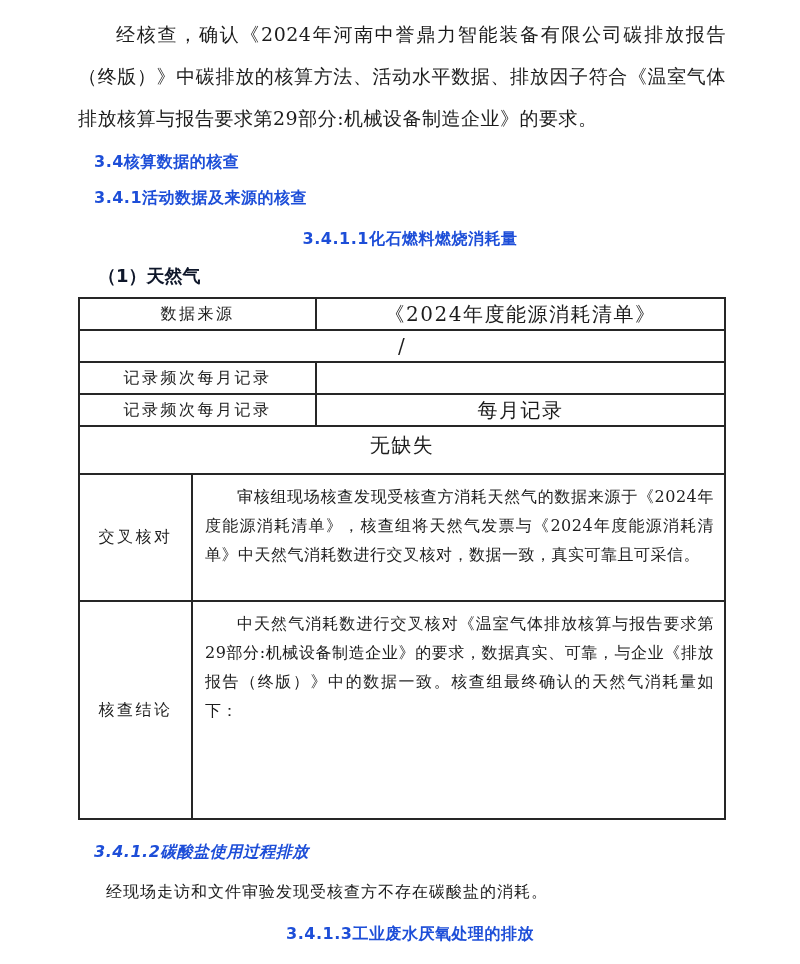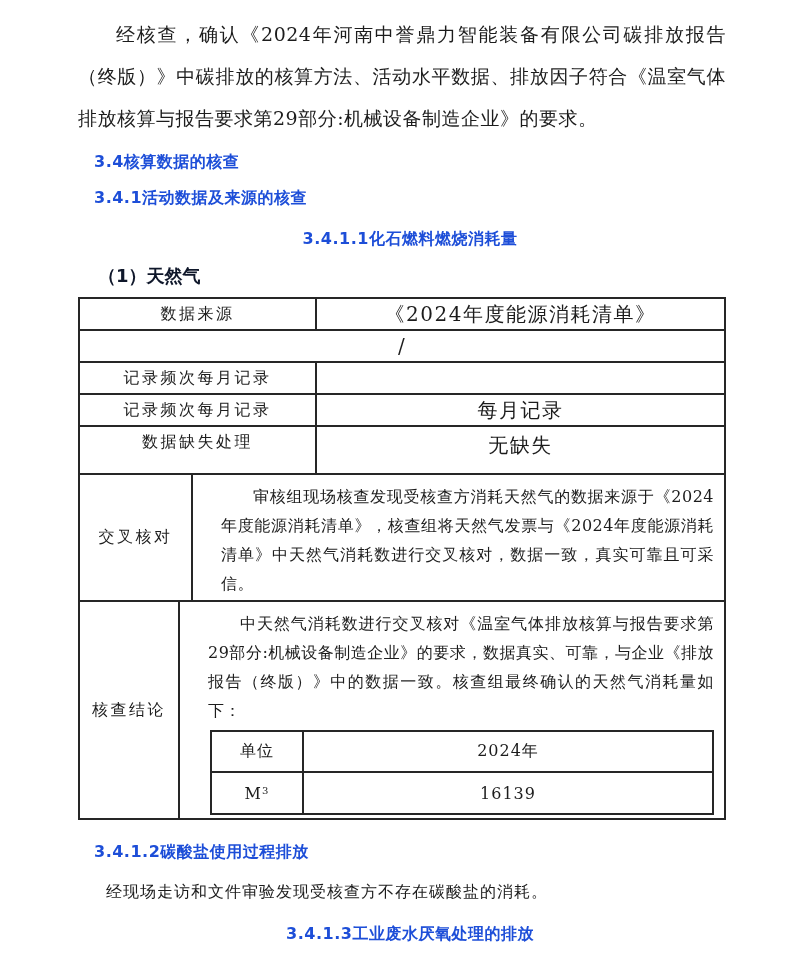--- a/index.html
+++ b/index.html
@@ -14,21 +14,21 @@
     margin:0; font-size:19px; line-height:42px;
     text-align:justify; text-indent:2em; letter-spacing:0.5px;
   }
 
   .hd {
     font-family:"DejaVu Sans","Liberation Sans",sans-serif;
     font-size:16px; font-weight:bold; color:#1d4ed8;
     margin:9px 0 0 16px; line-height:27px; letter-spacing:0.5px;
   }
   .mt14 { margin-top:14px;text-align:center; }
-  .mt16 { margin-top:18px; }
+  .mt16 { margin-top:18px;font-style:italic; }
   .sub {
     font-family:"DejaVu Sans","Liberation Sans",sans-serif;
     font-size:18px; font-weight:bold; color:#0f172a;
     margin:11px 0 0 20px; line-height:26px;
   }
 
   .vtable { margin-top:8px; border:2px solid #262626; }
   .vrow { display:flex; border-bottom:2px solid #262626; }
   .vrow:last-child { border-bottom:none; }
   .lcell {
@@ -41,21 +41,21 @@
   .simple .vcell {
     flex:1; display:flex; align-items:center; justify-content:center;
     font-size:20px; letter-spacing:1.5px;
   }
   .row5 { height:46px; }
   .row5 .lcell, .row5 .vcell { align-items:flex-start; padding-top:5px; }
 
   .big .lcell { width:111px; }
   .cross { height:125px; }
   .concl { height:216px; }
-  .pcell { flex:1; padding:7px 10px 0 12px;margin-left:16px; }
+  .pcell { flex:1; padding:7px 10px 0 12px; }
   .pcell p {
     margin:0; font-size:16px; line-height:29px;
     text-align:justify; text-indent:2em; letter-spacing:0.5px;
   }
 
   .itable { width:500px; margin:5px 0 0 2px; border:2px solid #262626; }
   .irow { display:flex; height:39px; border-bottom:2px solid #262626; }
   .irow.last { border-bottom:none; height:40px; }
   .ilabel {
     width:90px; border-right:2px solid #262626;
@@ -96,48 +96,34 @@
     <div class="vrow simple">
       <div class="lcell">记录频次每月记录</div>
     </div>
 
     <div class="vrow simple">
       <div class="lcell">记录频次每月记录</div>
       <div class="vcell">每月记录</div>
     </div>
 
     <div class="vrow simple row5">
-      <div class="lcell">数据缺失处理</div>
       <div class="vcell">无缺失</div>
     </div>
 
     <div class="vrow big cross">
       <div class="lcell">交叉核对</div>
       <div class="pcell">
         <p>审核组现场核查发现受核查方消耗天然气的数据来源于《2024年度能源消耗清单》，核查组将天然气发票与《2024年度能源消耗清单》中天然气消耗数进行交叉核对，数据一致，真实可靠且可采信。</p>
       </div>
     </div>
 
     <div class="vrow big concl">
       <div class="lcell">核查结论</div>
       <div class="pcell">
         <p>中天然气消耗数进行交叉核对《温室气体排放核算与报告要求第29部分:机械设备制造企业》的要求，数据真实、可靠，与企业《排放报告（终版）》中的数据一致。核查组最终确认的天然气消耗量如下：</p>
-        <div class="itable">
-          <div class="irow">
-            <div class="ilabel">单位</div>
-            <div class="ival">2024年</div>
-          </div>
-          <div class="irow last">
-            <div class="ilabel">
-                <span>M</span>
-                <sup>3</sup>
-              </div>
-            <div class="ival">16139</div>
-          </div>
-        </div>
       </div>
     </div>
 
   </div>
 
   <h2 class="hd mt16">3.4.1.2碳酸盐使用过程排放</h2>
   <p class="body-p">经现场走访和文件审验发现受核查方不存在碳酸盐的消耗。</p>
   <h2 class="hd mt14">3.4.1.3工业废水厌氧处理的排放</h2>
 
 </div>

